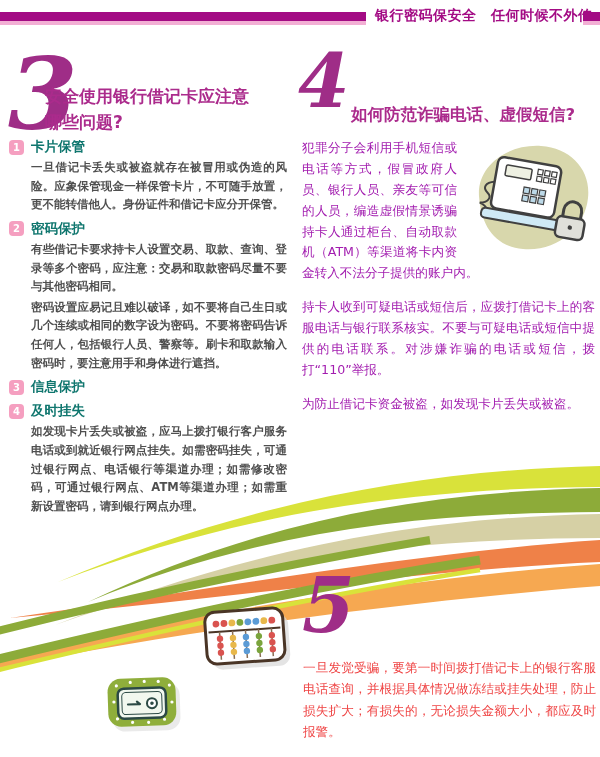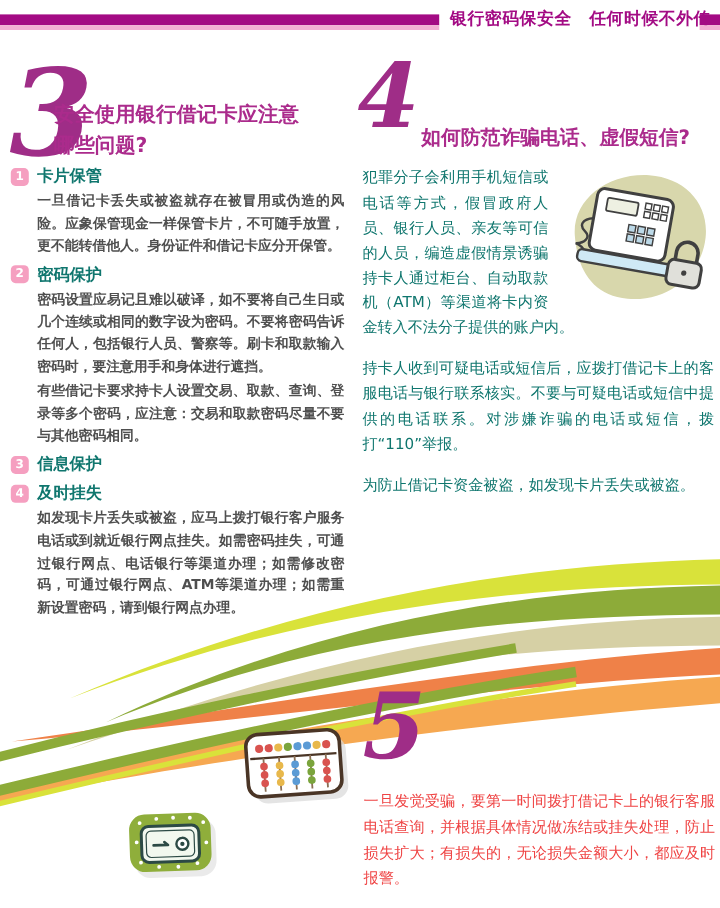--- a/index.html
+++ b/index.html
@@ -32,21 +32,21 @@
   .item-head{display:flex;align-items:center;gap:7px;margin-bottom:2px;}
   .badge{width:15px;height:15px;border-radius:4px;background:#f59fc0;color:#fff;
          font-size:10px;font-weight:bold;display:flex;align-items:center;
          justify-content:center;flex:0 0 15px;}
   .item-title{color:#0f766e;font-weight:bold;font-size:13.5px;}
   .item-body p{margin:0 0 2px 22px;font-size:11.5px;line-height:1.62;color:#4f4f4f;
                text-align:justify;font-weight:bold;}
 
   
   .right-col{position:absolute;left:302px;top:138px;width:293px;font-size:12.6px;
-             line-height:1.66;color:#0f766e;text-align:justify;z-index:3;}
+             line-height:1.66;color:#a21caf;text-align:justify;z-index:3;}
   .right-col p{margin:0 0 13px 0;}
   .phone-float{float:right;width:132px;height:124px;margin:-2px 0 2px 6px;}
 
   
   .sec5-body{position:absolute;left:303px;top:657px;width:293px;font-size:12.6px;
              line-height:1.7;color:#ef4444;text-align:justify;z-index:3;}
   .sec5-body p{margin:0;}
 
   
   .swoosh{position:absolute;left:0;top:0;width:600px;height:757px;z-index:1;
@@ -97,22 +97,22 @@
         <p>一旦借记卡丢失或被盗就存在被冒用或伪造的风险。应象保管现金一样保管卡片，不可随手放置，更不能转借他人。身份证件和借记卡应分开保管。</p>
       </div>
     </div>
 
     <div class="item">
       <div class="item-head">
         <span class="badge">2</span>
         <span class="item-title">密码保护</span>
       </div>
       <div class="item-body">
+        <p>有些借记卡要求持卡人设置交易、取款、查询、登录等多个密码，应注意：交易和取款密码尽量不要与其他密码相同。</p>
         <p>密码设置应易记且难以破译，如不要将自己生日或几个连续或相同的数字设为密码。不要将密码告诉任何人，包括银行人员、警察等。刷卡和取款输入密码时，要注意用手和身体进行遮挡。</p>
-        <p>有些借记卡要求持卡人设置交易、取款、查询、登录等多个密码，应注意：交易和取款密码尽量不要与其他密码相同。</p>
       </div>
     </div>
 
     <div class="item">
       <div class="item-head">
         <span class="badge">3</span>
         <span class="item-title">信息保护</span>
       </div>
     </div>
 

